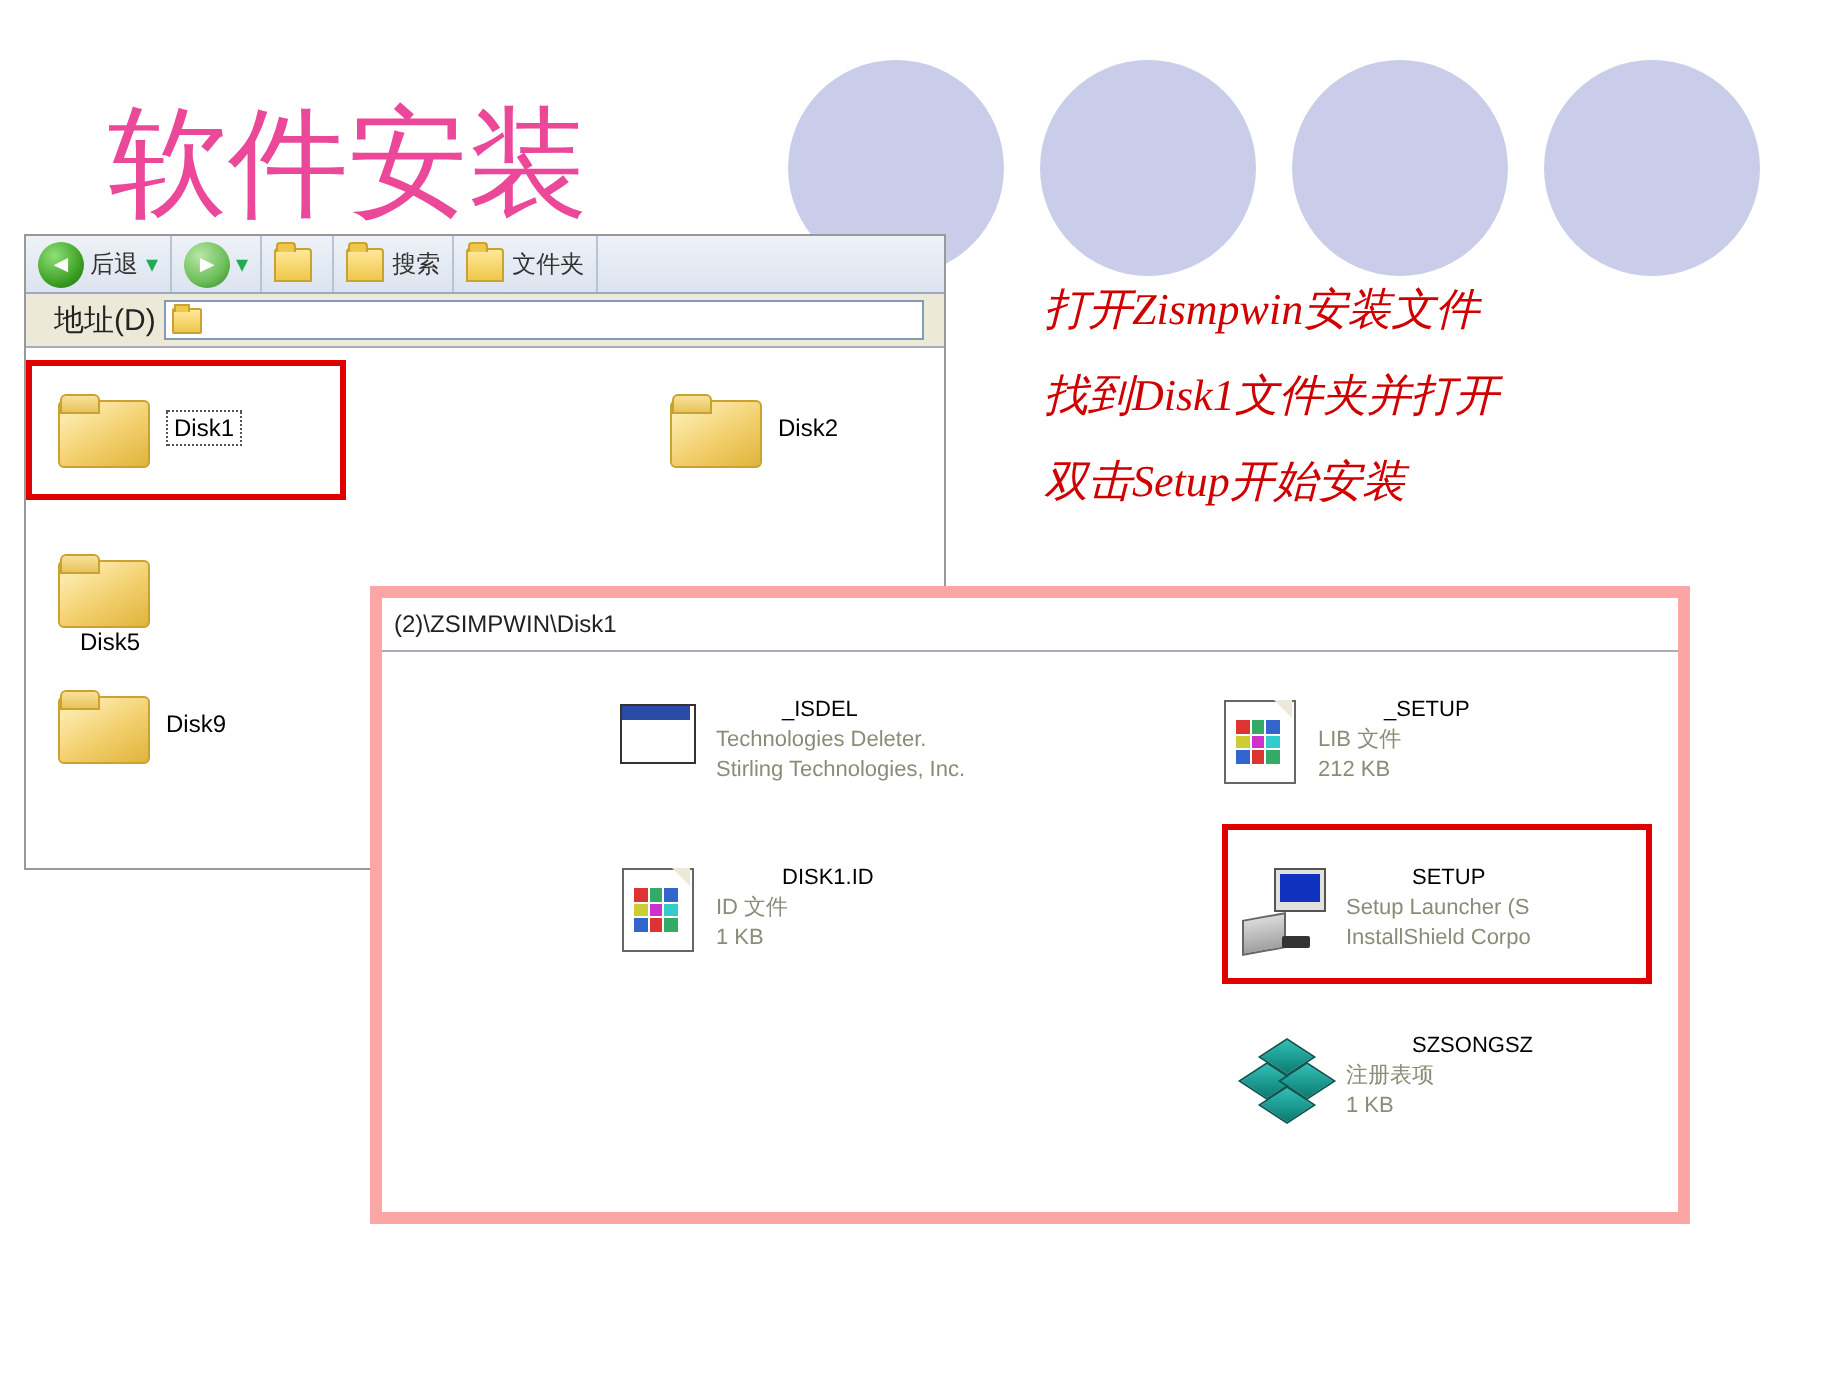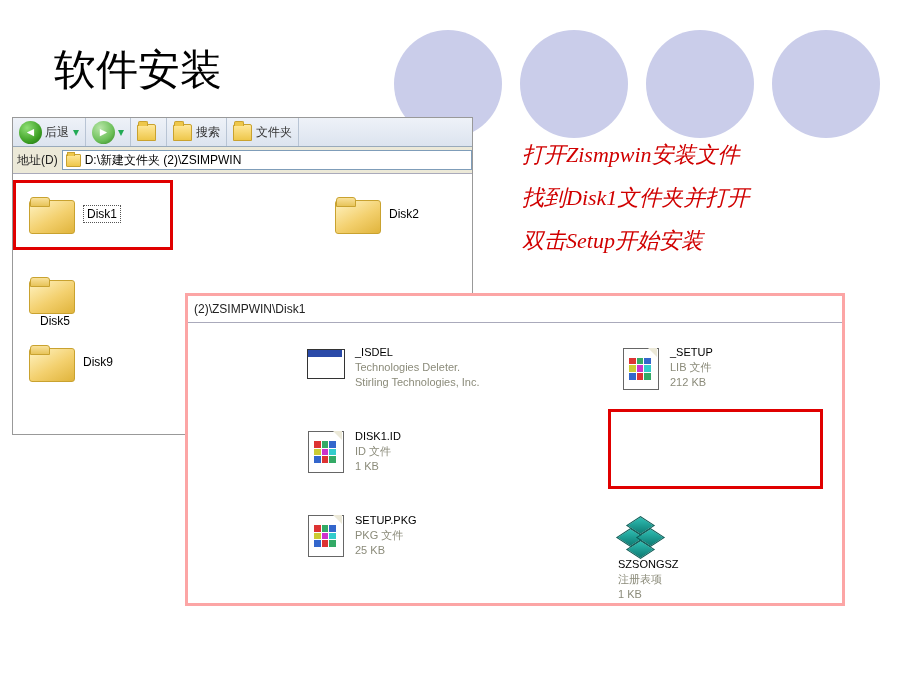--- a/index.html
+++ b/index.html
@@ -21,22 +21,22 @@
   .deco-circle {
     width: 108px;
     height: 108px;
     border-radius: 50%;
     background: #cacdea;
   }
   .slide-title {
     position: absolute;
     top: 42px;
     left: 54px;
-    font-size: 42px;
-    color: #000000;
+    font-size: 60px;
+    color: #ec4899;
     font-family: "SimSun", "宋体", serif;
   }
   .instructions {
     position: absolute;
     top: 134px;
     left: 522px;
     font-size: 22px;
     color: #d00000;
     font-style: italic;
     line-height: 1.95;
@@ -96,22 +96,22 @@
     border:1px solid #c9a22f;
     border-bottom:none;
     border-radius:2px 2px 0 0;
   }
   .addrbar {
     height: 27px;
     display: flex;
     align-items: center;
     border-bottom: 1px solid #aab;
     background: #ece9d8;
-    font-size: 12px;
-    padding: 0 0;
+    font-size: 15px;
+    padding: 0 10px;
   }
   .addrbar .lbl {
     padding: 0 4px;
     color: #222;
   }
   .addrfield {
     flex: 1;
     height: 20px;
     border: 1px solid #7f9db9;
     background: #fff;
@@ -177,21 +177,21 @@
   .dotted-sel {
     border:1px dotted #555;
     padding:1px 3px;
   }
   .explorer2 {
     position:absolute;
     top:293px;
     left:185px;
     width:660px;
     background:#fff;
-    border:3px solid #fca5a5;
+    border:6px solid #fca5a5;
   }
   .addrbar2 {
     height:27px;
     background:#fff;
     border-bottom:1px solid #aab;
     display:flex;
     align-items:center;
     font-size:12px;
     padding:0 6px;
     color:#222;
@@ -209,21 +209,21 @@
     color:#000;
     line-height:1.35;
   }
   .file-icon {
     width:44px;
     height:44px;
     margin-right:8px;
     position:relative;
     flex-shrink:0;
   }
-  .file-text .name { color:#000; }
+  .file-text .name { color:#000;margin-left:33px; }
   .file-text .meta { color:#8b8b7a; }
   
   .icon-page::before {
     content:"";
     position:absolute;
     top:2px; left:5px;
     width:34px; height:40px;
     background:#fff;
     border:1px solid #666;
   }
@@ -361,21 +361,20 @@
     </div>
     <div class="tb-btn">
       <div class="tb-icon"></div>
       <span>文件夹</span>
     </div>
   </div>
   <div class="addrbar">
     <span class="lbl">地址(D)</span>
     <div class="addrfield">
       <span class="fld-icon"></span>
-      <span>D:\新建文件夹 (2)\ZSIMPWIN</span>
     </div>
   </div>
   <div class="folders1">
 
     <div class="folder-item" style="top:20px;left:14px;">
       <div class="folder-big"></div>
       <span class="dotted-sel">Disk1</span>
     </div>
 
     <div class="folder-item" style="top:20px;left:320px;">
@@ -407,21 +406,21 @@
 
     <div class="file-item" style="top:22px;left:115px;">
       <div class="file-icon icon-app"></div>
       <div class="file-text">
         <div class="name">_ISDEL</div>
         <div class="meta">Technologies Deleter.</div>
         <div class="meta">Stirling Technologies, Inc.</div>
       </div>
     </div>
 
-    <div class="file-item" style="top:22px;left:430px;align-items:flex-end;">
+    <div class="file-item" style="top:22px;left:416px;">
       <div class="file-icon icon-page">
         <div class="icon-grid-inner">
             <span></span>
             <span></span>
             <span></span>
             <span></span>
             <span></span>
             <span></span>
             <span></span>
             <span></span>
@@ -449,43 +448,37 @@
             <span></span>
           </div>
       </div>
       <div class="file-text">
         <div class="name">DISK1.ID</div>
         <div class="meta">ID 文件</div>
         <div class="meta">1 KB</div>
       </div>
     </div>
 
-
-    <div class="file-item" style="top:190px;left:115px;">
-      <div class="file-icon icon-page">
-        <div class="icon-grid-inner">
-            <span></span>
-            <span></span>
-            <span></span>
-            <span></span>
-            <span></span>
-            <span></span>
-            <span></span>
-            <span></span>
-            <span></span>
-          </div>
+    <div class="file-item" style="top:106px;left:430px;">
+      <div class="file-icon">
+        <div class="icon-setup">
+          <div class="mon"></div>
+          <div class="box"></div>
+          <div class="disk"></div>
+        </div>
       </div>
       <div class="file-text">
-        <div class="name">SETUP.PKG</div>
-        <div class="meta">PKG 文件</div>
-        <div class="meta">25 KB</div>
-      </div>
-    </div>
-
-    <div class="file-item" style="top:190px;left:430px;flex-direction:column;">
+        <div class="name">SETUP</div>
+        <div class="meta">Setup Launcher (S</div>
+        <div class="meta">InstallShield Corpo</div>
+      </div>
+    </div>
+
+
+    <div class="file-item" style="top:190px;left:430px;">
       <div class="file-icon">
         <div class="icon-cubes">
           <div class="c c1"></div>
             <div class="c c2"></div>
             <div class="c c3"></div>
             <div class="c c4"></div>
         </div>
       </div>
       <div class="file-text">
         <div class="name">SZSONGSZ</div>

